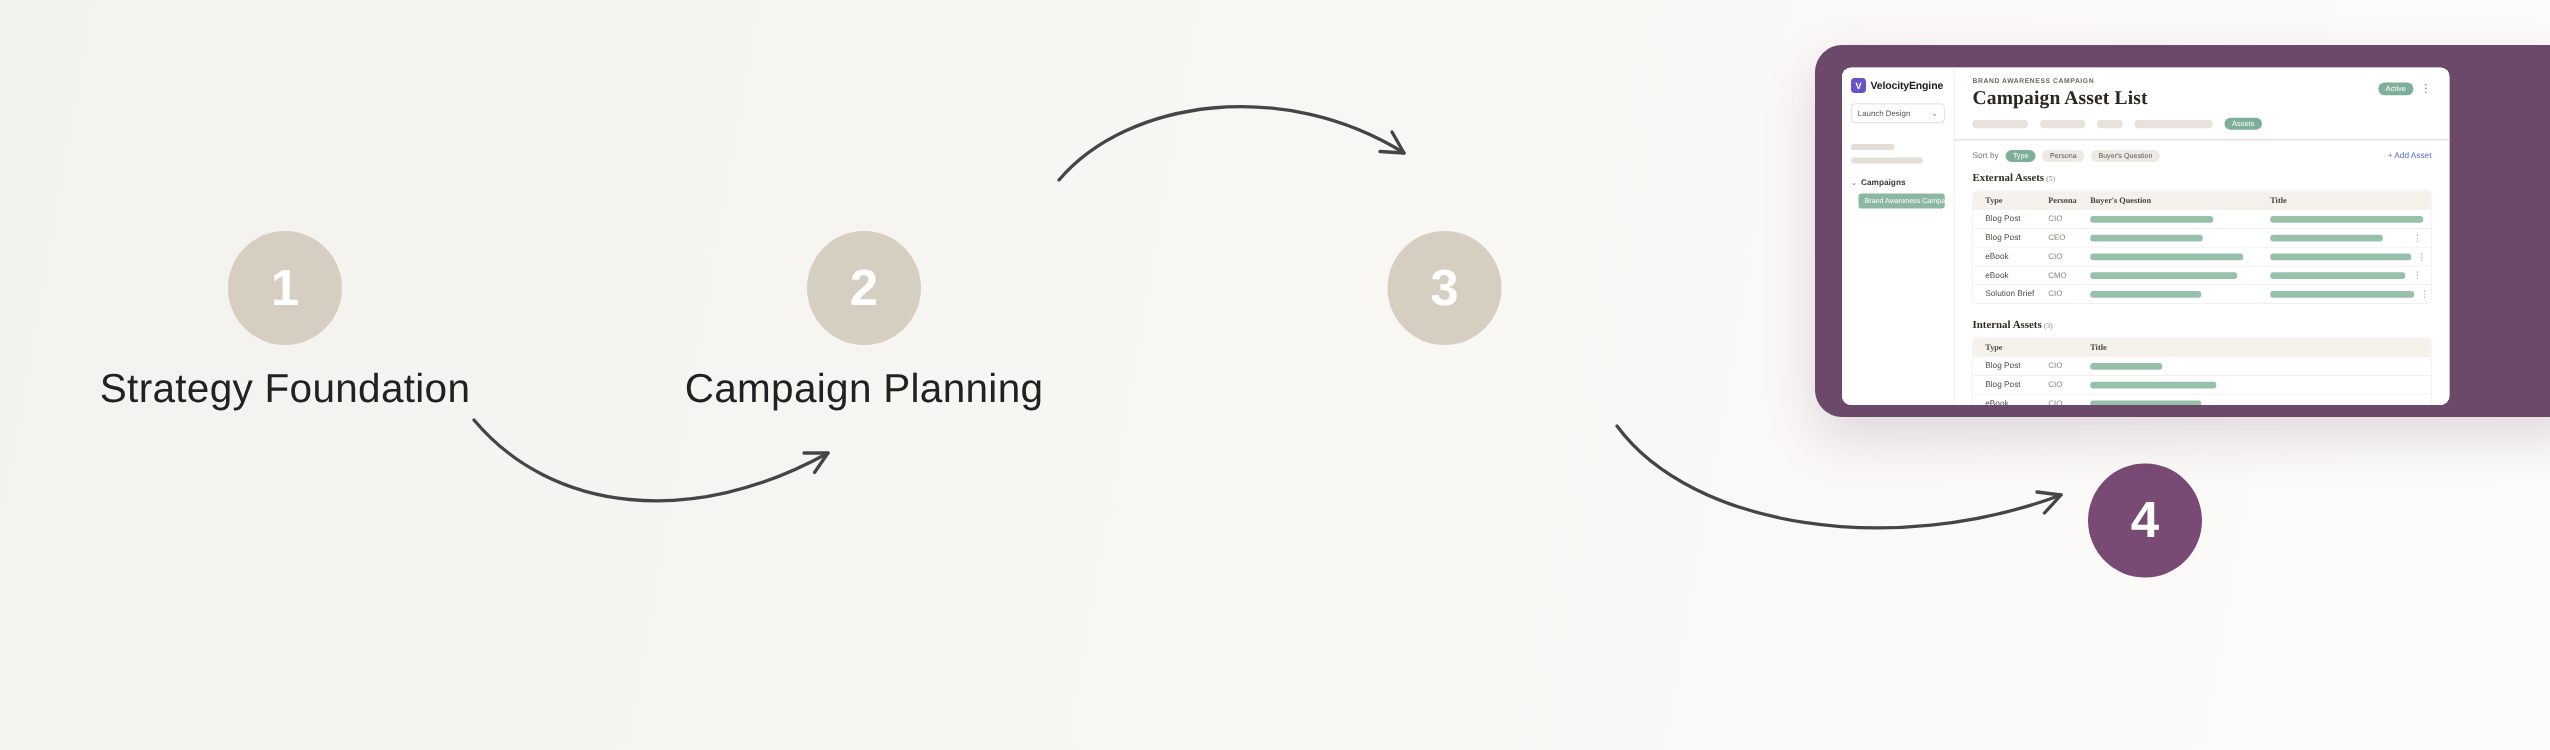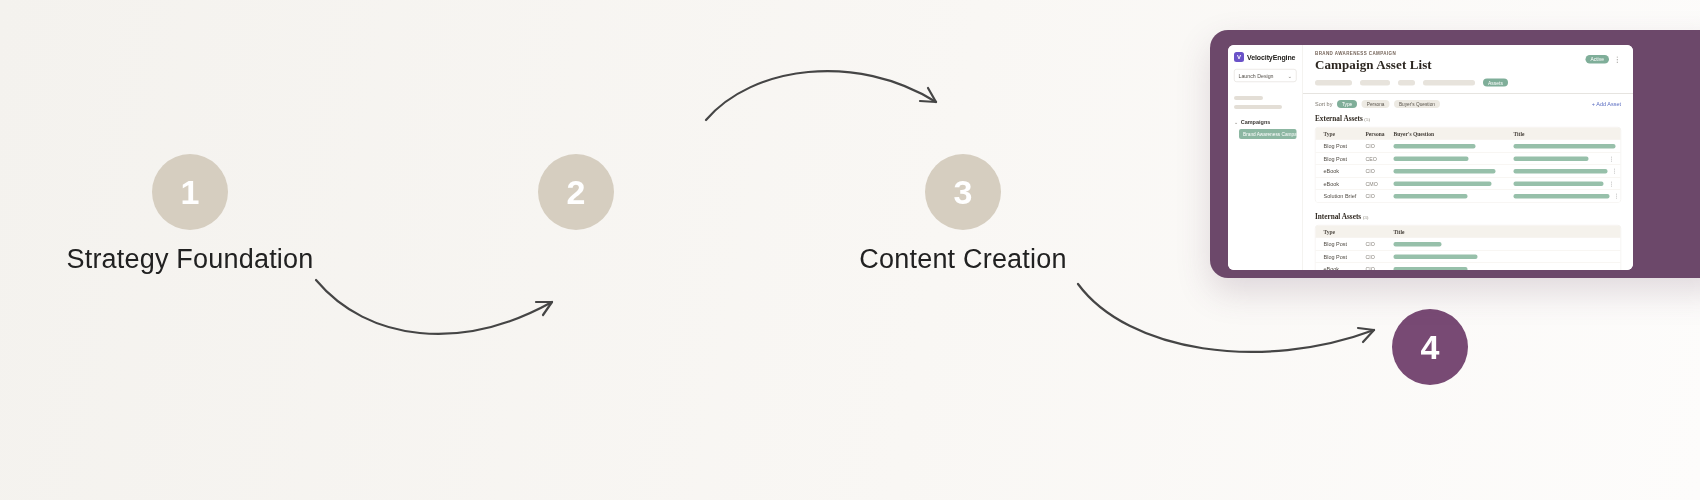--- a/index.html
+++ b/index.html
@@ -110,25 +110,25 @@
   </svg>
 
   <div class="step-circle beige" style="left:152px; top:154px">
     <span>1</span>
   </div>
   <div class="step-label" style="left:-60px; top:244px">Strategy Foundation</div>
 
   <div class="step-circle beige" style="left:538px; top:154px">
     <span>2</span>
   </div>
+  <div class="step-label" style="left:326px; top:244px">Campaign Planning</div>
 
   <div class="step-circle beige" style="left:925px; top:154px">
     <span>3</span>
   </div>
-  <div class="step-label" style="left:713px; top:244px">Content Creation</div>
 
   <div class="step-circle purple" style="left:1392px; top:309px">
     <span>4</span>
   </div>
 
   <div class="tablet">
     <div class="screen">
       <div class="app">
 
         <aside class="sb">

